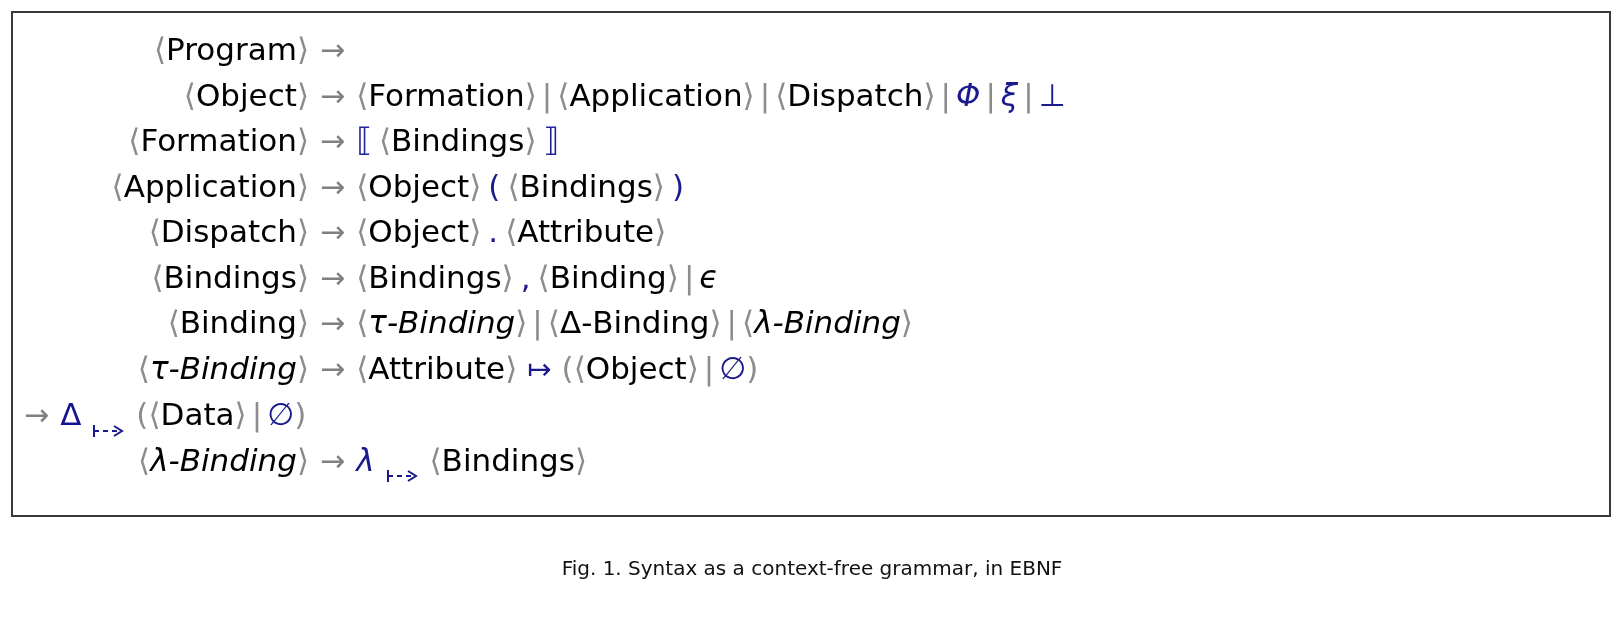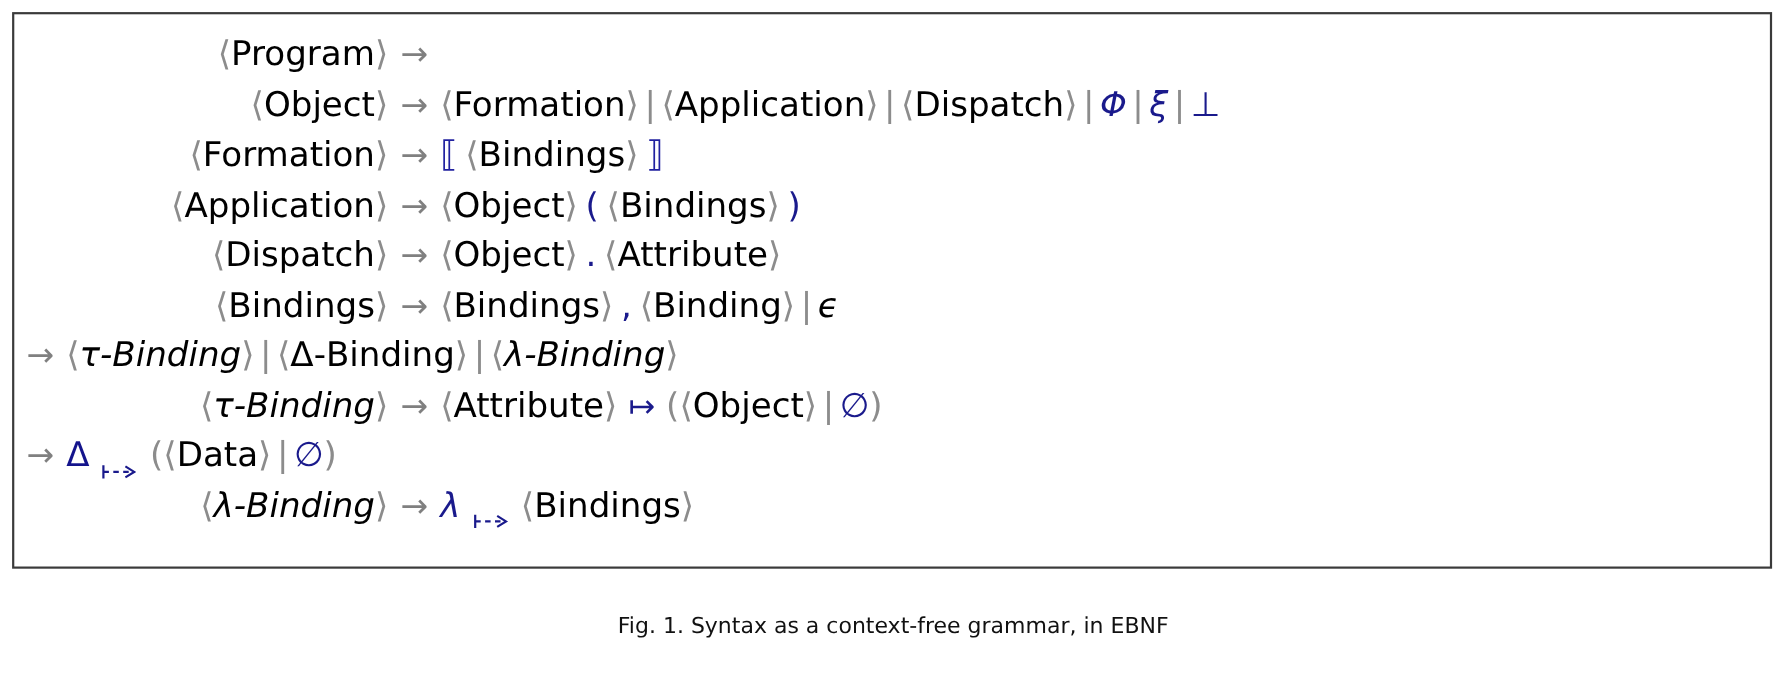--- a/index.html
+++ b/index.html
@@ -50,21 +50,20 @@
     white-space: nowrap;
     font-family: "DejaVu Sans", sans-serif;
   }
 
   
   .lhs {
     width: 296px;
     text-align: right;
     padding-right: 0;
     flex: 0 0 296px;
-    margin-left: 44px;
   }
 
   .prod-arrow {
     flex: 0 0 auto;
     color: #808080;
     padding: 0 11px;
     font-size: 30px;
   }
 
   .rhs {
@@ -147,20 +146,21 @@
         <span class="rhs"><span class="ang">⟨</span><span class="nt">Object</span><span class="ang">⟩</span><span class="sp"></span><span class="blue">.</span><span class="sp"></span><span class="ang">⟨</span><span class="nt">Attribute</span><span class="ang">⟩</span></span>
       </div>
 
       <div class="rule">
         <span class="lhs"><span class="ang">⟨</span><span class="nt">Bindings</span><span class="ang">⟩</span></span>
         <span class="prod-arrow">→</span>
         <span class="rhs"><span class="ang">⟨</span><span class="nt">Bindings</span><span class="ang">⟩</span><span class="sp"></span><span class="blue">,</span><span class="sp"></span><span class="ang">⟨</span><span class="nt">Binding</span><span class="ang">⟩</span><span class="bar">|</span><span class="eps">ϵ</span></span>
       </div>
 
       <div class="rule">
+        <span class="lhs"><span class="ang">⟨</span><span class="nt">Binding</span><span class="ang">⟩</span></span>
         <span class="prod-arrow">→</span>
         <span class="rhs"><span class="ang">⟨</span><span class="nt gk">τ-Binding</span><span class="ang">⟩</span><span class="bar">|</span><span class="ang">⟨</span><span class="nt">Δ-Binding</span><span class="ang">⟩</span><span class="bar">|</span><span class="ang">⟨</span><span class="nt gk">λ-Binding</span><span class="ang">⟩</span></span>
       </div>
 
       <div class="rule">
         <span class="lhs"><span class="ang">⟨</span><span class="nt gk">τ-Binding</span><span class="ang">⟩</span></span>
         <span class="prod-arrow">→</span>
         <span class="rhs"><span class="ang">⟨</span><span class="nt">Attribute</span><span class="ang">⟩</span><span class="sp"></span><span class="mapsto">↦</span><span class="sp"></span><span class="paren">(</span><span class="ang">⟨</span><span class="nt">Object</span><span class="ang">⟩</span><span class="bar">|</span><span class="blue">∅</span><span class="paren">)</span></span>
       </div>
 

